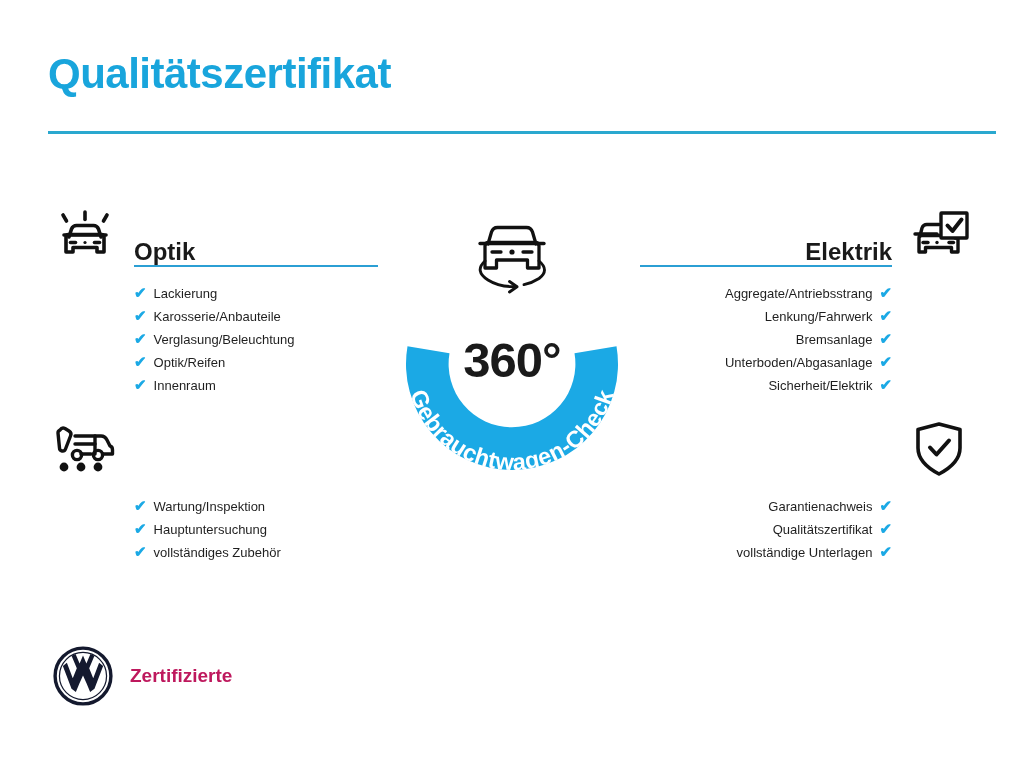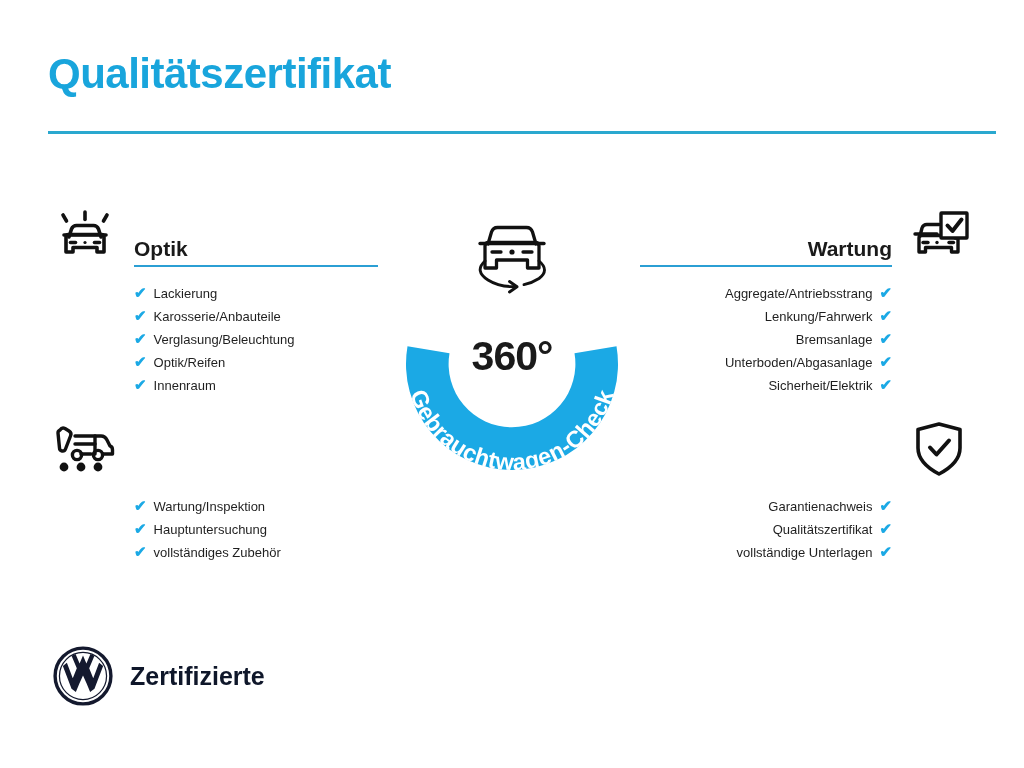--- a/index.html
+++ b/index.html
@@ -75,25 +75,24 @@
   .sec-icon svg { display: block; }
 
   .sec-title-wrap {
     position: absolute;
     bottom: 0;
   }
   .left  .sec-title-wrap { left: 86px;  right: 0; }
   .right .sec-title-wrap { right: 84px; left: 0; }
 
   .sec-title {
-    font-size: 21px;
+    font-size: 24px;
     font-weight: bold;
     color: #1a1a1a;
     line-height: 1.1;
-    padding-bottom: 5px;
     white-space: nowrap;
   }
   .left  .sec-title { text-align: left; }
   .right .sec-title { text-align: right; }
 
   .sec-underline {
     height: 2px;
     background: #2B9FD4;
     width: 100%;
   }
@@ -139,43 +138,43 @@
   }
 
   .badge svg { display: block; }
 
   .badge-degrees {
     position: absolute;
     left: 0;
     top: 140px;
     width: 268px;
     text-align: center;
-    font-size: 41px;
+    font-size: 49px;
     font-weight: bold;
     color: #1a1a1a;
     letter-spacing: -1px;
     line-height: 1;
   }
 
   
   .footer {
     position: absolute;
     left: 52px;
     top: 645px;
     display: flex;
     align-items: center;
   }
 
   .vw-mark { width: 62px; height: 62px; display: block; }
 
   .vw-text {
     margin-left: 16px;
-    font-size: 25px;
-    font-weight: bold;
-    color: #0f172a;
+    font-size: 19px;
+    font-weight: bold;
+    color: #be185d;
     line-height: 1.28;
   }
   .vw-text div { white-space: nowrap; }
 </style>
 </head>
 <body>
 
 <div class="page">
 
   <div class="page-title">Qualitätszertifikat</div>
@@ -267,21 +266,21 @@
           <path d="M8 26 H30"></path>
           <path d="M48 30 H51 V44 H44.5 V39.5 H18.5 V44 H12 V30 Q12 27.5 14.5 27.5 H38"></path>
           <path d="M16 34.5 H21"></path>
           <path d="M42 34.5 H46.5"></path>
           <circle cx="30" cy="34.5" r="1.7" fill="#111" stroke="none"></circle>
           <rect x="34" y="5" width="26" height="25" rx="0.5" fill="#fff"></rect>
           <path d="M40.5 17.5 L45.5 23 L54.5 11.5" stroke-width="4"></path>
         </svg>
       </div>
       <div class="sec-title-wrap">
-        <div class="sec-title">Wartung</div>
+        <div class="sec-title">Elektrik</div>
         <div class="sec-underline"></div>
       </div>
     </div>
     <ul class="check-list">
       <li class="check-item">
         <span>Aggregate/Antriebsstrang</span>
         <span class="tick">✔</span>
       </li>
       <li class="check-item">
         <span>Lenkung/Fahrwerk</span>

